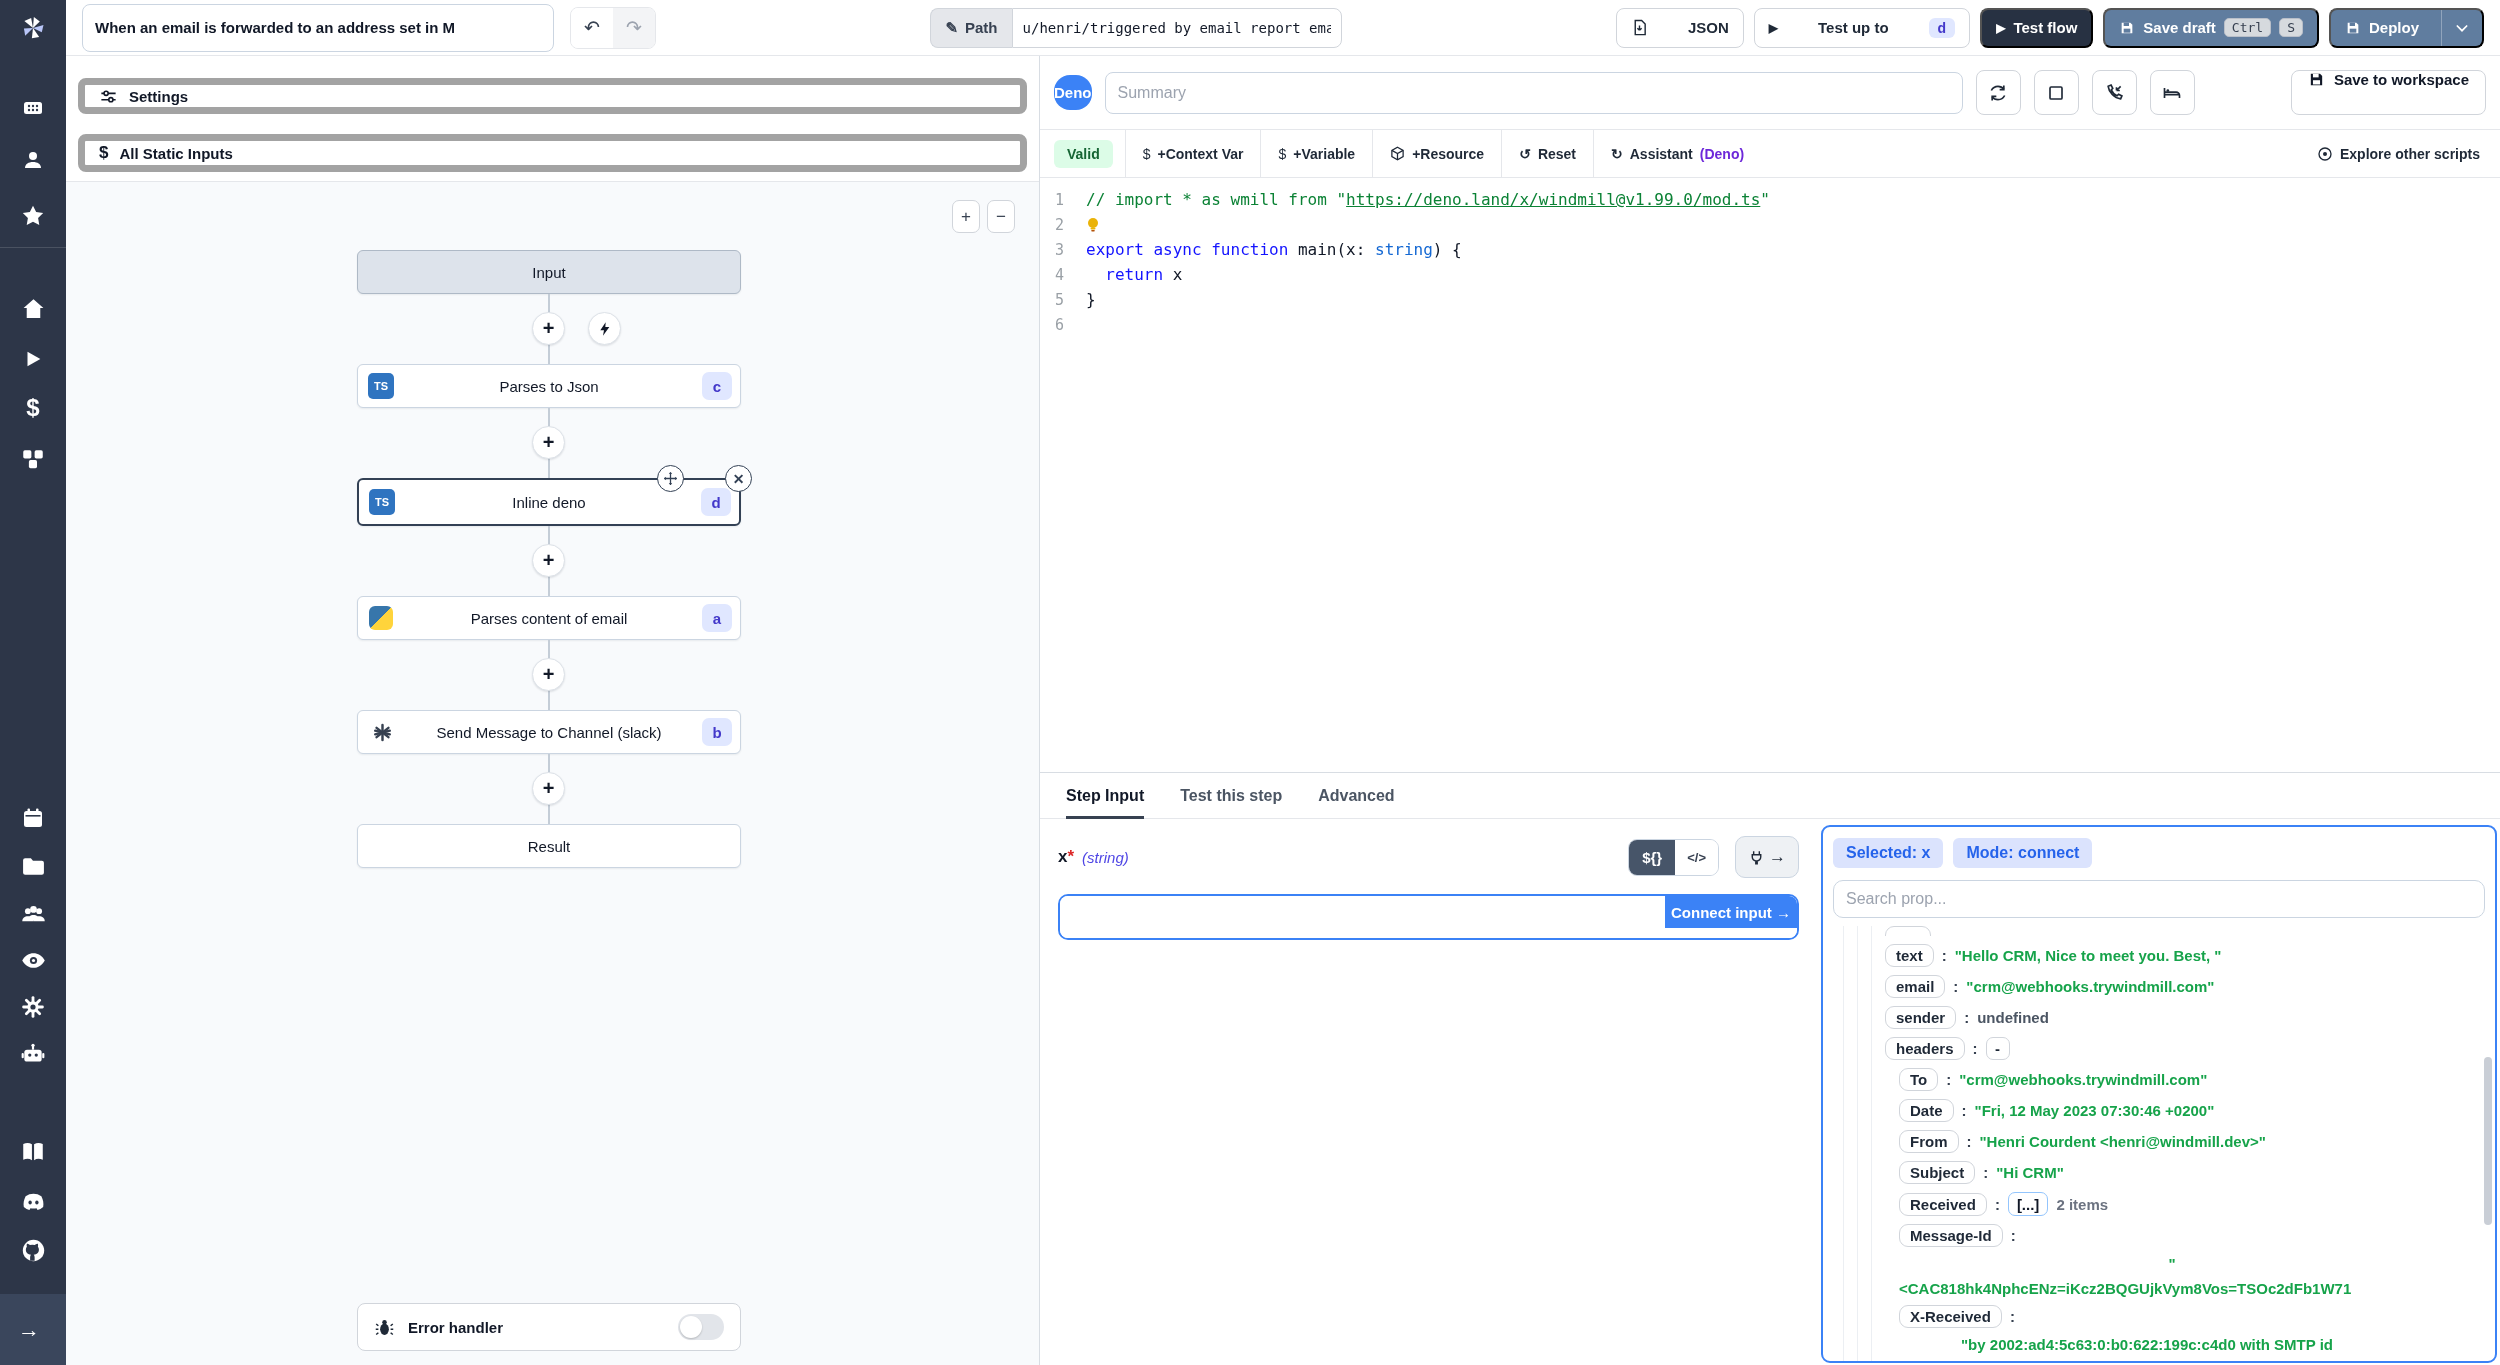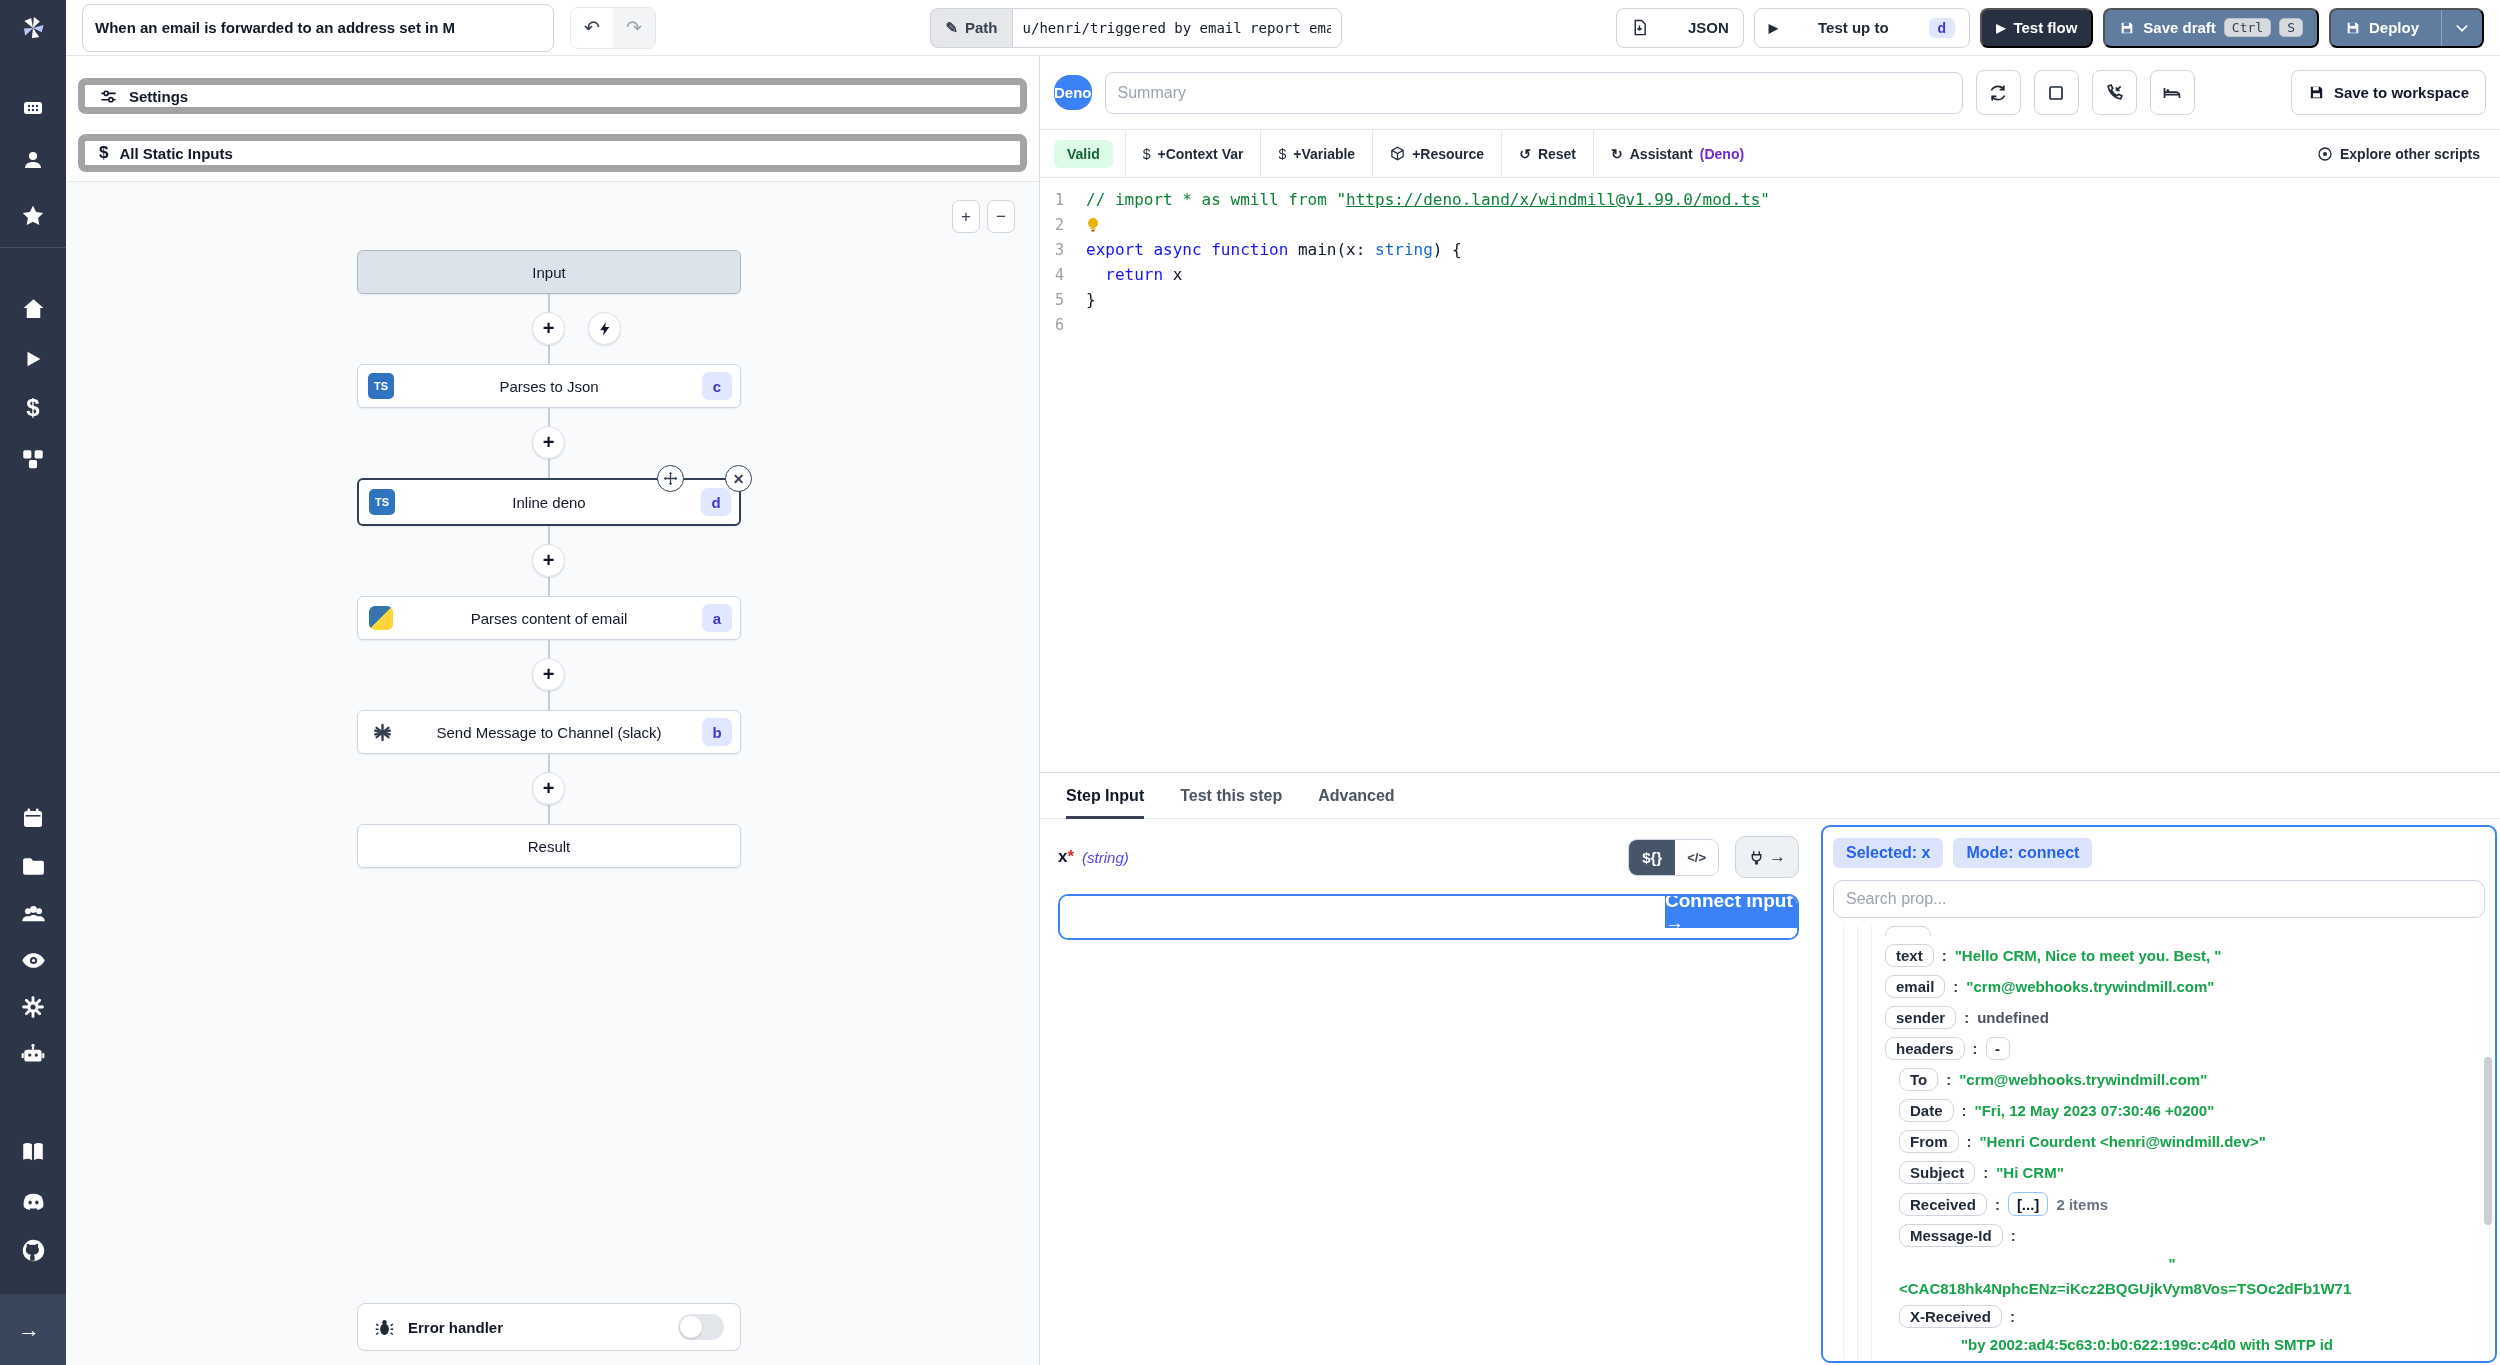--- a/index.html
+++ b/index.html
@@ -81,21 +81,21 @@
 
   
   .editor { position:absolute; left:1040px; top:56px; right:0; bottom:0; background:#fff; }
   .ed-head { height:74px; border-bottom:1px solid #e5e7eb; display:flex; align-items:center; padding:0 14px; gap:13px; }
   .deno-badge { background:#3b82f6; color:#fff; font-weight:700; font-size:15px; border-radius:16px; padding:9px 0; }
   .summary-input { flex:1; max-width:858px; height:42px; border:1px solid #cbd5e1; border-radius:8px; padding:0 12px; font-size:16px; }
   .summary-input::placeholder, .search-input::placeholder { color:#9ca3af; }
   .icon-btn { width:45px; height:45px; border:1px solid #d1d5db; border-radius:8px; background:#fff;
     display:flex; align-items:center; justify-content:center; color:#1f2937; }
   .save-ws { height:45px; border:1px solid #d1d5db; border-radius:8px; background:#fff; display:flex;
-    align-items:center; gap:9px; padding:0 16px; font-size:15px; font-weight:700; color:#111827; margin-left:auto; }
+    gap:9px; padding:0 16px; font-size:15px; font-weight:700; color:#111827; margin-left:auto; }
   .ed-toolbar { height:48px; border-bottom:1px solid #e5e7eb; display:flex; align-items:stretch; font-size:14px; }
   .valid-badge { align-self:center; margin:0 12px 0 14px; background:#dcfce7; color:#166534; font-weight:700;
     border-radius:6px; padding:6px 13px; font-size:14px; }
   .tb-item { display:flex; align-items:center; gap:7px; padding:0 17px; font-weight:600; color:#1f2937;
     border-left:1px solid #e5e7eb; }
   .tb-item .pfx { font-weight:400; }
   .assist-lang { color:#6d28d9; font-weight:600; }
   .explore { margin-left:auto; border-left:none; padding-right:20px; }
 
   .code { position:relative; height:594px; font-family:"DejaVu Sans Mono", monospace; font-size:16px; padding-top:9px; }
@@ -121,21 +121,21 @@
   .arg-type { font-style:italic; color:#4f46e5; font-size:15px; margin-left:8px; }
   .arg-tools { margin-left:auto; display:flex; align-items:center; }
   .seg-toggle { display:flex; border:1px solid #cbd5e1; border-radius:9px; overflow:hidden; height:37px; }
   .seg-toggle .sa { background:#475569; color:#fff; font-weight:700; font-size:15px; padding:0 13px; display:flex; align-items:center; }
   .seg-toggle .sb { background:#fff; color:#374151; font-weight:700; font-size:13px; padding:0 12px; display:flex; align-items:center; }
   .plug-btn { margin-left:16px; width:64px; height:42px; background:#eef1f4; border:1px solid #cbd5e1; border-radius:10px;
     display:flex; align-items:center; justify-content:center; gap:4px; color:#1f2937; font-size:17px; font-weight:700; }
   .input-row { margin-top:16px; height:46px; position:relative; border:2px solid #3b82f6; border-radius:10px; background:#fff; overflow:hidden; }
   .input-row input { position:absolute; inset:0; border:none; padding:0 140px 0 12px; font-size:15px; }
   .connect-btn { position:absolute; right:0; top:0; bottom:10px; width:132px; background:#3b82f6; color:#fff;
-    font-weight:700; font-size:19px; display:flex; align-items:center; justify-content:center; }
+    font-weight:700; font-size:15px; display:flex; align-items:center; justify-content:center; }
 
   
   .picker { width:676px; margin:6px 3px 2px 0; border:2px solid #3b82f6; border-radius:9px; background:#fff;
     padding:11px 10px; position:relative; overflow:hidden; }
   .picker-badges { display:flex; gap:10px; }
   .p-chip { background:#dbe3fd; color:#2563eb; font-weight:600; font-size:16px; border-radius:6px; padding:6px 13px; }
   .search-input { margin-top:12px; width:100%; height:38px; border:1px solid #cbd5e1; border-radius:10px; padding:0 12px; font-size:16px; }
   .tree { margin-top:8px; position:relative; padding-left:52px; }
   .guide { position:absolute; top:0; bottom:0; width:1px; background:#eceff3; }
   .tree-clip { height:10px; overflow:hidden; margin-bottom:2px; }

